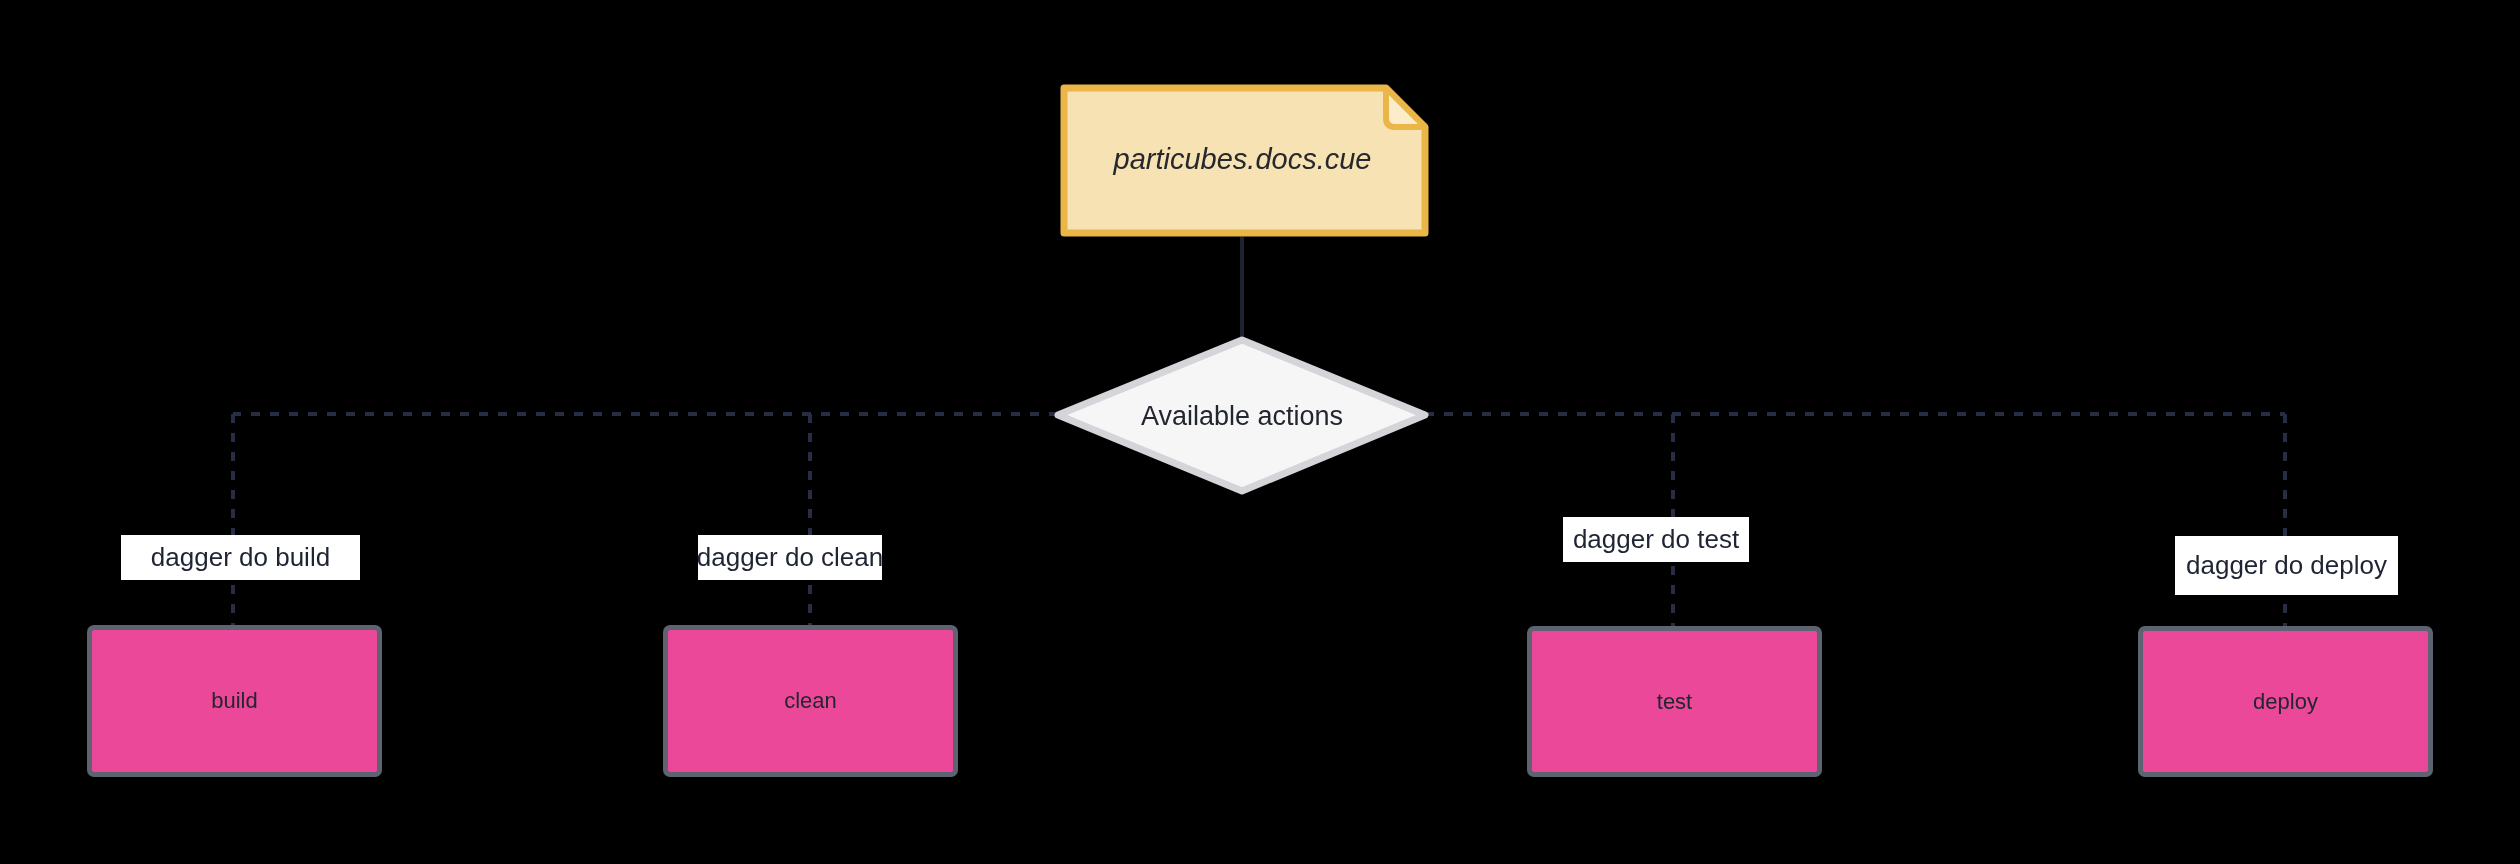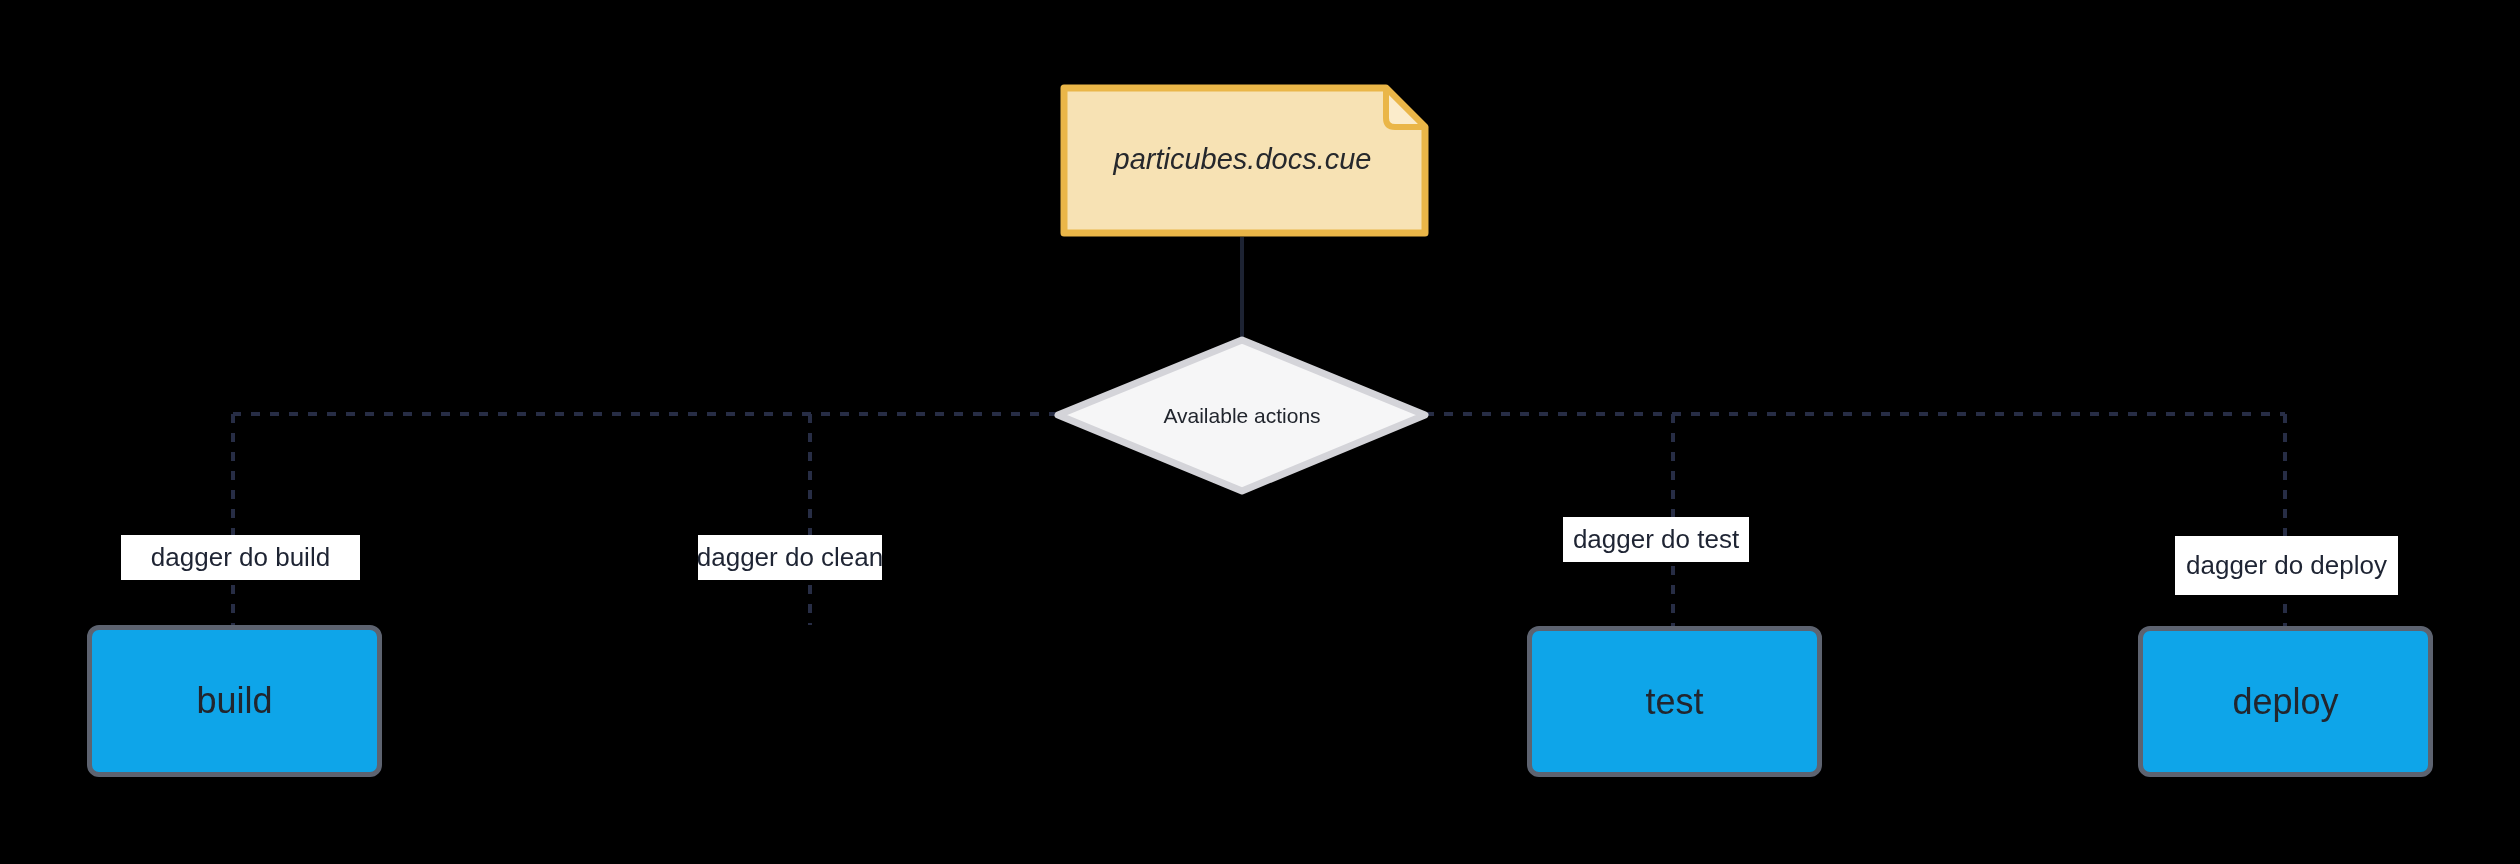--- a/index.html
+++ b/index.html
@@ -29,39 +29,39 @@
   }
   .note-text {
     left: 1060px; top: 86px; width: 365px; height: 147px;
     font-size: 29px;
     font-weight: normal;
     font-style: italic;
     color: #26282c;
   }
   .diamond-text {
     left: 1058px; top: 340px; width: 368px; height: 152px;
-    font-size: 21px;
+    font-size: 27px;
     color: #22262e;
   }
   .edge-label {
     background: #ffffff;
     color: #1e2433;
     font-size: 26px;
     white-space: nowrap;
   }
   .edge-label.build  { left: 121px;  top: 535px; width: 239px; height: 45px; }
   .edge-label.clean  { left: 698px;  top: 535px; width: 184px; height: 45px; }
   .edge-label.test   { left: 1563px; top: 517px; width: 186px; height: 45px; }
   .edge-label.deploy { left: 2175px; top: 536px; width: 223px; height: 59px; }
   .node {
-    background: #0ea5e9;
+    background: #ec4899;
     border: 5px solid #5d6370;
-    border-radius: 12px;
+    border-radius: 7px;
     color: #22262e;
-    font-size: 36px;
+    font-size: 22px;
   }
   .node.build  { left: 87px;   top: 625px; width: 295px; height: 152px; }
   .node.clean  { left: 663px;  top: 625px; width: 295px; height: 152px; }
   .node.test   { left: 1527px; top: 626px; width: 295px; height: 151px; }
   .node.deploy { left: 2138px; top: 626px; width: 295px; height: 151px; }
 </style>
 </head>
 <body>
 
 <div class="canvas">
@@ -87,16 +87,17 @@
   <div class="abs note-text">particubes.docs.cue</div>
 
   <div class="abs diamond-text">Available actions</div>
 
   <div class="abs edge-label build">dagger do build</div>
   <div class="abs edge-label clean">dagger do clean</div>
   <div class="abs edge-label test">dagger do test</div>
   <div class="abs edge-label deploy">dagger do deploy</div>
 
   <div class="abs node build">build</div>
+  <div class="abs node clean">clean</div>
   <div class="abs node test">test</div>
   <div class="abs node deploy">deploy</div>
 
 </div>
 
 </body></html>

